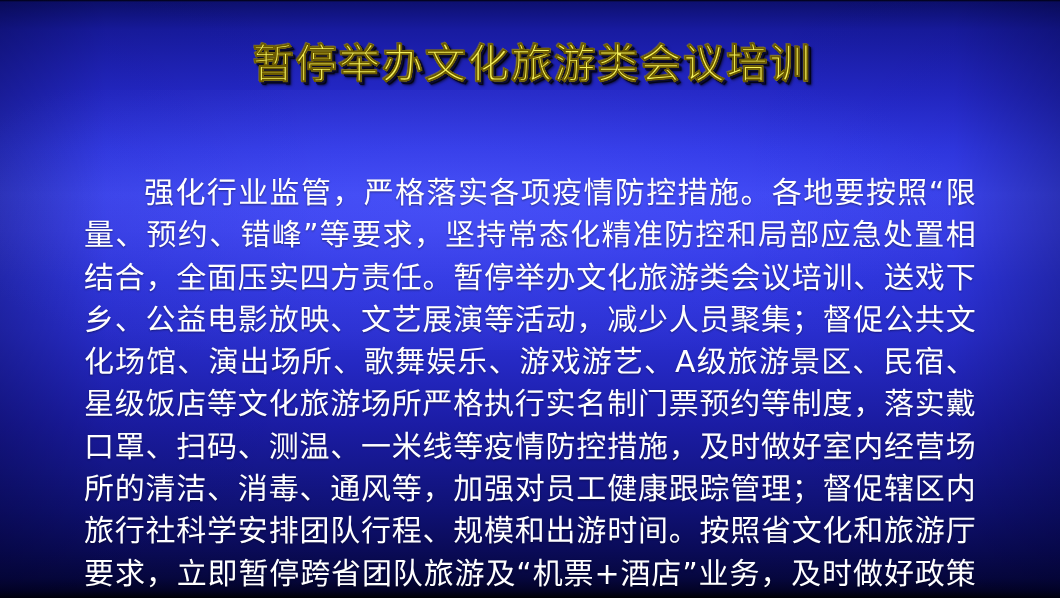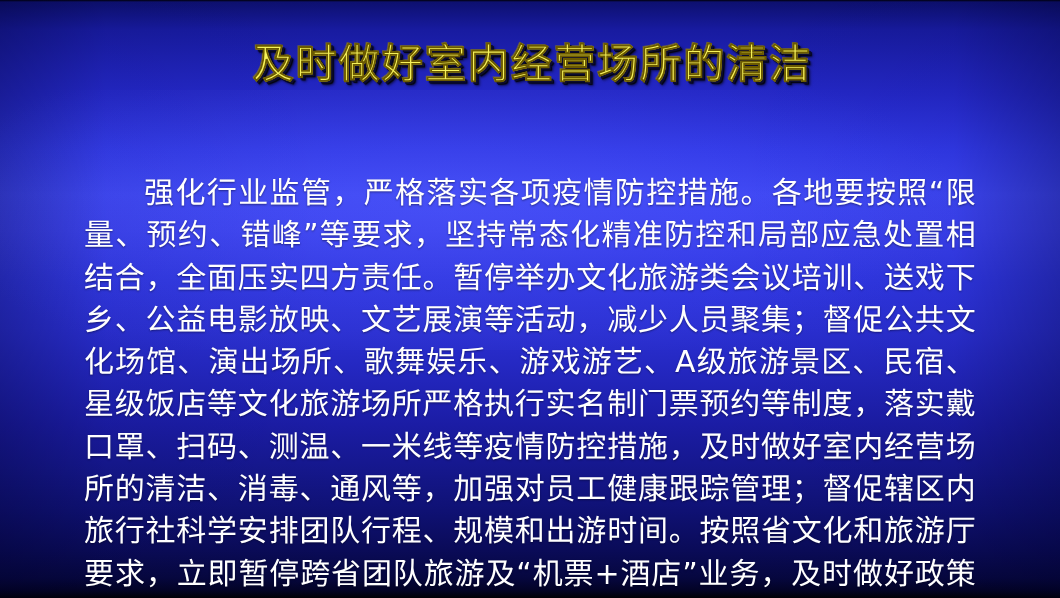--- a/index.html
+++ b/index.html
@@ -131,21 +131,21 @@
     text-indent: 2em;
   }
 </style>
 </head>
 <body>
 
 <div class="screen">
   <div class="content">
 
     <div class="headline">
-      <div class="headline-2">及时做好室内经营场所的清洁</div>
+      <div class="headline-2">暂停举办文化旅游类会议培训</div>
     </div>
 
     <div class="body-copy">
       <p>强化行业监管，严格落实各项疫情防控措施。各地要按照“限量、预约、错峰”等要求，坚持常态化精准防控和局部应急处置相结合，全面压实四方责任。暂停举办文化旅游类会议培训、送戏下乡、公益电影放映、文艺展演等活动，减少人员聚集；督促公共文化场馆、演出场所、歌舞娱乐、游戏游艺、A级旅游景区、民宿、星级饭店等文化旅游场所严格执行实名制门票预约等制度，落实戴口罩、扫码、测温、一米线等疫情防控措施，及时做好室内经营场所的清洁、消毒、通风等，加强对员工健康跟踪管理；督促辖区内旅行社科学安排团队行程、规模和出游时间。按照省文化和旅游厅要求，立即暂停跨省团队旅游及“机票+酒店”业务，及时做好政策引导，妥善做好退团退费等善后处理。</p>
     </div>
 
   </div>
 </div>
 
 </body></html>

